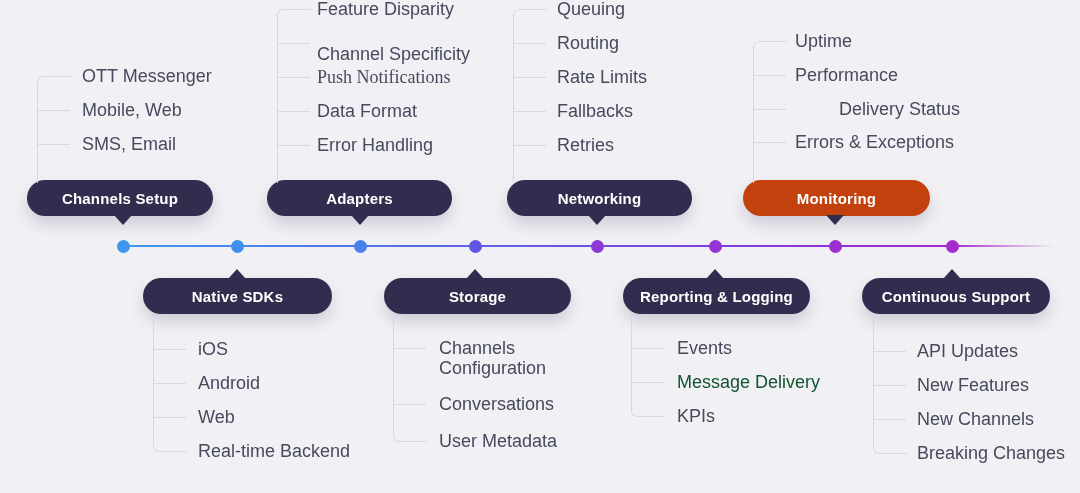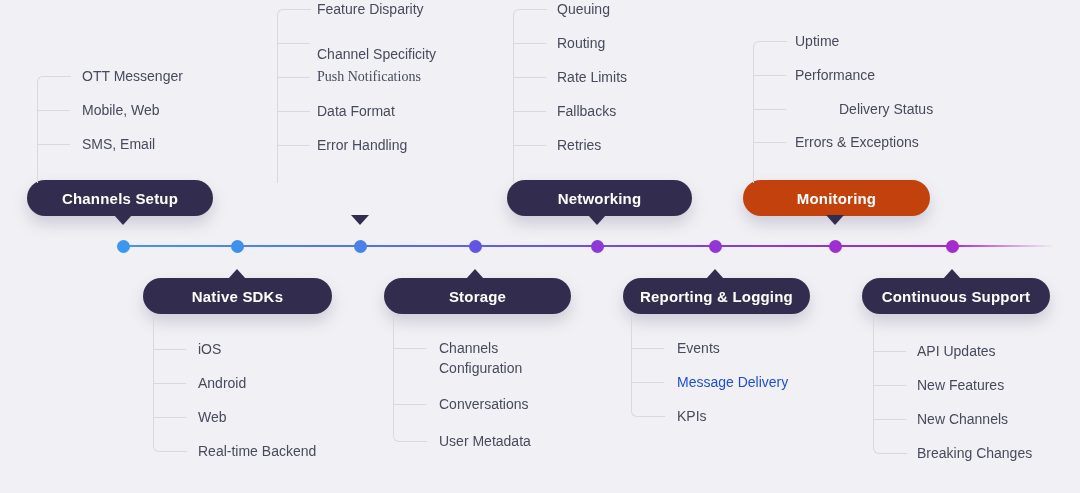--- a/index.html
+++ b/index.html
@@ -41,21 +41,21 @@
   .ptr{
     position:absolute;
     width:0;height:0;
     border-left:9px solid transparent;
     border-right:9px solid transparent;
   }
   .corner{position:absolute;}
   .tick{position:absolute;height:0;}
   .item{
     position:absolute;
-    font-size:14px;
+    font-size:18px;
     line-height:20px;
     white-space:nowrap;
   }
 </style>
 </head>
 <body>
 
 <div class="stage" id="stage" style="background: rgb(241, 241, 245);">
   <div class="tl-line" id="tl-line" style="left: 123px; width: 932px; background: linear-gradient(90deg, rgb(62, 154, 236) 0%, rgb(84, 112, 232) 28%, rgb(117, 73, 222) 55%, rgb(147, 50, 212) 78%, rgb(167, 43, 206) 89%, rgba(167, 43, 206, 0) 100%);"></div>
 <div class="pill" style="left: 27px; top: 180px; width: 186px; background: rgb(50, 45, 78);">
@@ -75,20 +75,23 @@
     <div class="ptr" style="left: 228px; top: 269px; border-bottom: 10px solid rgb(50, 45, 78);"></div>
     <div class="dot" style="left: 231px; background: rgb(63, 144, 237);"></div>
     <div class="corner" style="left: 153px; width: 33px; border-left: 1px solid rgb(215, 216, 226); top: 314px; height: 137px; border-bottom: 1px solid rgb(215, 216, 226); border-bottom-left-radius: 6px;"></div>
     <div class="tick" style="left: 153px; width: 33px; top: 349px; border-top: 1px solid rgb(215, 216, 226);"></div>
     <div class="item" style="left: 198px; top: 339px; color: rgb(71, 74, 92);">iOS</div>
     <div class="tick" style="left: 153px; width: 33px; top: 383px; border-top: 1px solid rgb(215, 216, 226);"></div>
     <div class="item" style="left: 198px; top: 373px; color: rgb(71, 74, 92);">Android</div>
     <div class="tick" style="left: 153px; width: 33px; top: 417px; border-top: 1px solid rgb(215, 216, 226);"></div>
     <div class="item" style="left: 198px; top: 407px; color: rgb(71, 74, 92);">Web</div>
     <div class="item" style="left: 198px; top: 441px; color: rgb(71, 74, 92);">Real-time Backend</div>
+    <div class="pill" style="left: 267px; top: 180px; width: 185px; background: rgb(50, 45, 78);">
+      <span class="pill-label" style="color: rgb(255, 255, 255);">Adapters</span>
+    </div>
     <div class="ptr" style="left: 351px; top: 215px; border-top: 10px solid rgb(50, 45, 78);"></div>
     <div class="dot" style="left: 354px; background: rgb(74, 128, 234);"></div>
     <div class="corner" style="left: 277px; width: 33px; border-left: 1px solid rgb(215, 216, 226); top: 9px; height: 173px; border-top: 1px solid rgb(215, 216, 226); border-top-left-radius: 6px;"></div>
     <div class="item" style="left: 317px; top: -1px; color: rgb(71, 74, 92);">Feature Disparity</div>
     <div class="tick" style="left: 277px; width: 33px; top: 43px; border-top: 1px solid rgb(215, 216, 226);"></div>
     <div class="item" style="left: 317px; top: 44px; color: rgb(71, 74, 92);">Channel Specificity</div>
     <div class="tick" style="left: 277px; width: 33px; top: 77px; border-top: 1px solid rgb(215, 216, 226);"></div>
     <div class="item" style="left: 317px; top: 67px; color: rgb(71, 74, 92); font-family: Liberation Serif, serif;">Push Notifications</div>
     <div class="tick" style="left: 277px; width: 33px; top: 111px; border-top: 1px solid rgb(215, 216, 226);"></div>
     <div class="item" style="left: 317px; top: 101px; color: rgb(71, 74, 92);">Data Format</div>
@@ -122,21 +125,21 @@
     <div class="item" style="left: 557px; top: 135px; color: rgb(71, 74, 92);">Retries</div>
     <div class="pill" style="left: 623px; top: 278px; width: 187px; background: rgb(50, 45, 78);">
       <span class="pill-label" style="color: rgb(255, 255, 255);">Reporting &amp; Logging</span>
     </div>
     <div class="ptr" style="left: 706px; top: 269px; border-bottom: 10px solid rgb(50, 45, 78);"></div>
     <div class="dot" style="left: 709px; background: rgb(147, 52, 212);"></div>
     <div class="corner" style="left: 631px; width: 33px; border-left: 1px solid rgb(215, 216, 226); top: 314px; height: 102px; border-bottom: 1px solid rgb(215, 216, 226); border-bottom-left-radius: 6px;"></div>
     <div class="tick" style="left: 631px; width: 33px; top: 348px; border-top: 1px solid rgb(215, 216, 226);"></div>
     <div class="item" style="left: 677px; top: 338px; color: rgb(71, 74, 92);">Events</div>
     <div class="tick" style="left: 631px; width: 33px; top: 382px; border-top: 1px solid rgb(215, 216, 226);"></div>
-    <div class="item" style="left: 677px; top: 372px; color: #1d4ed8;">Message Delivery</div>
+    <div class="item" style="left: 677px; top: 372px; color: #14532d;">Message Delivery</div>
     <div class="item" style="left: 677px; top: 406px; color: rgb(71, 74, 92);">KPIs</div>
     <div class="pill" style="left: 743px; top: 180px; width: 187px; background: #c2410c;">
       <span class="pill-label" style="color: rgb(255, 255, 255);">Monitoring</span>
     </div>
     <div class="ptr" style="left: 826px; top: 215px; border-top: 10px solid rgb(50, 45, 78);"></div>
     <div class="dot" style="left: 829px; background: rgb(157, 47, 209);"></div>
     <div class="corner" style="left: 753px; width: 33px; border-left: 1px solid rgb(215, 216, 226); top: 41px; height: 141px; border-top: 1px solid rgb(215, 216, 226); border-top-left-radius: 6px;"></div>
     <div class="item" style="left: 795px; top: 31px; color: rgb(71, 74, 92);">Uptime</div>
     <div class="tick" style="left: 753px; width: 33px; top: 75px; border-top: 1px solid rgb(215, 216, 226);"></div>
     <div class="item" style="left: 795px; top: 65px; color: rgb(71, 74, 92);">Performance</div>

